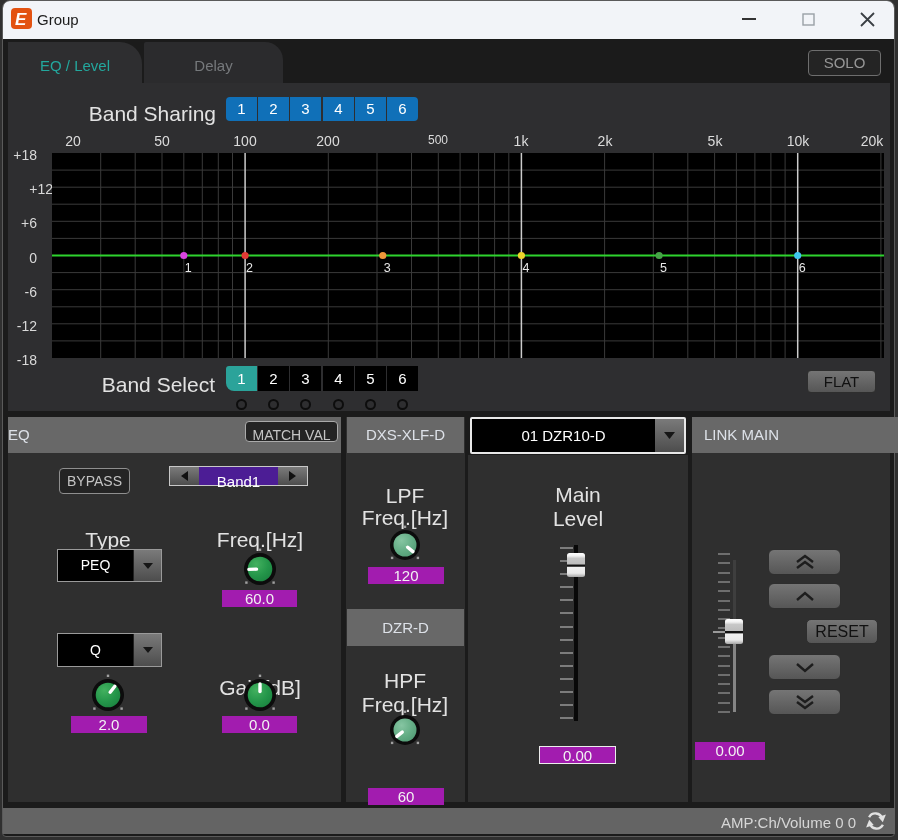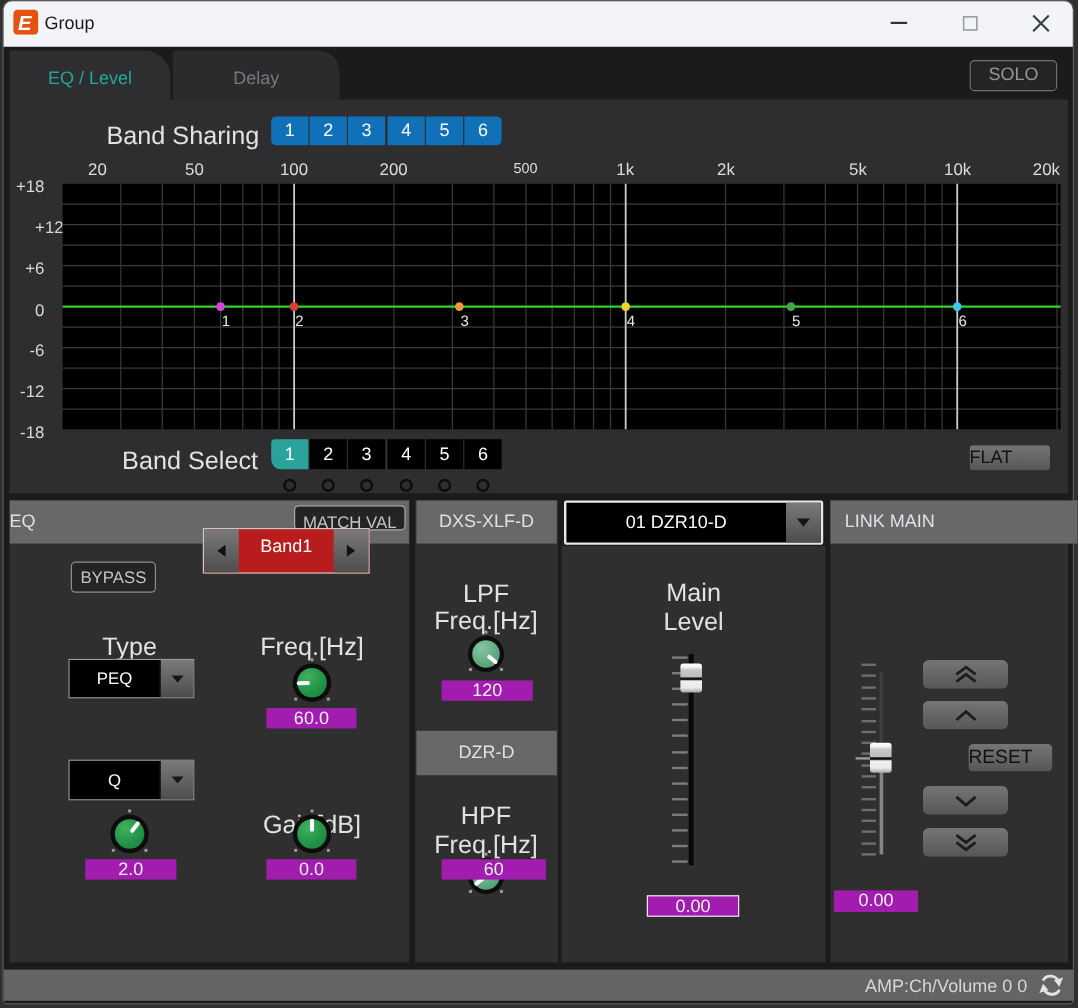--- a/index.html
+++ b/index.html
@@ -8,21 +8,21 @@
 #titlebar{left:3px;top:1px;width:891px;height:38px;background:#f2f4f8;border-radius:7px 7px 0 0}
 #ttl{left:37px;top:11px;font-size:15px;color:#1b1b1b}
 .tab{background:#2e2e30}
 #tabA{left:8px;top:42px;width:134px;height:44px;border-radius:0 22px 0 0}
 #tabA span{position:absolute;left:0;right:0;top:15px;text-align:center;color:#23a79d;font-size:15px}
 #tabB{left:144px;top:42px;width:139px;height:41px;border-radius:2px 18px 0 0;background:#2b2b2d}
 #tabB span{position:absolute;left:0;right:0;top:15px;text-align:center;color:#76797c;font-size:15px}
 #page{left:8px;top:83px;width:882px;height:328px;background:#2e2e30}
 .lbl{color:#e2e2e2;font-size:21px}
 .btn-dark{background:#242424;border:1px solid #8f8f8f;border-radius:4px;color:#c4c4c4;font-size:14px;text-align:center}
-.btn-lite{background:linear-gradient(180deg,#757575,#565656);border:1px solid #2e2e2e;border-radius:4px;color:#111;font-size:15px;text-align:left}
+.btn-lite{background:linear-gradient(180deg,#757575,#565656);border:1px solid #2e2e2e;border-radius:4px;color:#111;font-size:15px;text-align:center}
 .hdr{background:#686868;color:#dde1e8;font-size:15px}
 .panel{background:#2f2f2f}
 .vbox{background:#a21caf;color:#f2f2f2;font-size:15px;text-align:center}
 .dd{border:1px solid #9a9a9a;background:#000;display:flex}
 .dd .txt{flex:1;color:#fff;font-size:15px;text-align:center}
 .dd .arr{width:28px;background:linear-gradient(180deg,#7a7a7a,#4d4d4d);border-left:1px solid #222;display:flex;align-items:center;justify-content:center}
 .tick{position:absolute;height:2px;background:#7c7c7c}
 </style></head><body>
 <div id="app">
 <svg width="0" height="0" style="position:absolute">
@@ -63,21 +63,21 @@
     </div>
 <div id="page" class="abs"></div>
 <div class="abs btn-dark" style="left:808px;top:50px;width:73px;height:26px;line-height:24px;font-size:15px;color:#969696;border-color:#6e6e6e">SOLO</div>
 <div class="abs lbl" style="left:0;top:102px;width:216px;text-align:right">Band Sharing</div>
 <div class="abs" style="left:226px;top:97px;width:31px;height:24px;background:#1070b8;border-radius:4px 0 0 4px;color:#fff;font-size:15px;text-align:center;line-height:24px">1</div>
     <div class="abs" style="left:258px;top:97px;width:31px;height:24px;background:#1070b8;border-radius:0;color:#fff;font-size:15px;text-align:center;line-height:24px">2</div>
     <div class="abs" style="left:290px;top:97px;width:31px;height:24px;background:#1070b8;border-radius:0;color:#fff;font-size:15px;text-align:center;line-height:24px">3</div>
     <div class="abs" style="left:323px;top:97px;width:31px;height:24px;background:#1070b8;border-radius:0;color:#fff;font-size:15px;text-align:center;line-height:24px">4</div>
     <div class="abs" style="left:355px;top:97px;width:31px;height:24px;background:#1070b8;border-radius:0;color:#fff;font-size:15px;text-align:center;line-height:24px">5</div>
     <div class="abs" style="left:387px;top:97px;width:31px;height:24px;background:#1070b8;border-radius:0 4px 4px 0;color:#fff;font-size:15px;text-align:center;line-height:24px">6</div>
-<div class="abs" style="left:29px;top:133px;width:60px;text-align:right;font-size:14px;color:#dcdcdc">20</div>
+<div class="abs" style="left:43px;top:133px;width:60px;text-align:center;font-size:14px;color:#dcdcdc">20</div>
     <div class="abs" style="left:132px;top:133px;width:60px;text-align:center;font-size:14px;color:#dcdcdc">50</div>
     <div class="abs" style="left:215px;top:133px;width:60px;text-align:center;font-size:14px;color:#dcdcdc">100</div>
     <div class="abs" style="left:298px;top:133px;width:60px;text-align:center;font-size:14px;color:#dcdcdc">200</div>
     <div class="abs" style="left:408px;top:133px;width:60px;text-align:center;font-size:12px;color:#dcdcdc">500</div>
     <div class="abs" style="left:491px;top:133px;width:60px;text-align:center;font-size:14px;color:#dcdcdc">1k</div>
     <div class="abs" style="left:575px;top:133px;width:60px;text-align:center;font-size:14px;color:#dcdcdc">2k</div>
     <div class="abs" style="left:685px;top:133px;width:60px;text-align:center;font-size:14px;color:#dcdcdc">5k</div>
     <div class="abs" style="left:768px;top:133px;width:60px;text-align:center;font-size:14px;color:#dcdcdc">10k</div>
     <div class="abs" style="left:842px;top:133px;width:60px;text-align:center;font-size:14px;color:#dcdcdc">20k</div>
 <div class="abs" style="left:0;top:147px;width:37px;text-align:right;font-size:14px;color:#d9d9d9">+18</div>
@@ -151,21 +151,21 @@
     <div class="abs" style="left:333px;top:399px;width:11px;height:11px;border:2px solid #0d0d0d;border-radius:50%"></div>
     <div class="abs" style="left:355px;top:366px;width:31px;height:25px;background:#000;color:#fff;font-size:15px;text-align:center;line-height:25px">5</div>
     <div class="abs" style="left:365px;top:399px;width:11px;height:11px;border:2px solid #0d0d0d;border-radius:50%"></div>
     <div class="abs" style="left:387px;top:366px;width:31px;height:25px;background:#000;color:#fff;font-size:15px;text-align:center;line-height:25px">6</div>
     <div class="abs" style="left:397px;top:399px;width:11px;height:11px;border:2px solid #0d0d0d;border-radius:50%"></div>
 <div class="abs btn-lite" style="left:807px;top:370px;width:69px;height:23px;line-height:21px">FLAT</div>
 <div class="abs panel" style="left:8px;top:417px;width:333px;height:385px"></div>
     <div class="abs hdr" style="left:8px;top:417px;width:333px;height:36px;line-height:36px"><span style="">EQ</span></div>
     <div class="abs btn-dark" style="left:245px;top:421px;width:93px;height:21px;line-height:26px;border-color:#aaa">MATCH VAL</div>
     <div class="abs btn-dark" style="left:59px;top:468px;width:71px;height:26px;line-height:24px">BYPASS</div>
-    <div class="abs" style="left:169px;top:440px;width:139px;height:38px;border:1px solid #c8c8c8;display:flex;background:#b91c1c">
+    <div class="abs" style="left:169px;top:466px;width:139px;height:20px;border:1px solid #c8c8c8;display:flex;background:#4c1d95">
 <div style="width:29px;background:linear-gradient(180deg,#7a7a7a,#4d4d4d);display:flex;align-items:center;justify-content:center">
         <svg width="9" height="12">
           <path d="M8 1 L8 11 L1 6 Z" fill="#111"></path>
         </svg>
       </div>
 <div style="flex:1;color:#fff;font-size:15px;text-align:center;line-height:30px">Band1</div>
 <div style="width:29px;background:linear-gradient(180deg,#7a7a7a,#4d4d4d);display:flex;align-items:center;justify-content:center">
         <svg width="9" height="12">
           <path d="M1 1 L1 11 L8 6 Z" fill="#111"></path>
         </svg>
@@ -244,21 +244,21 @@
     <svg class="abs" style="left:382px;top:707px" width="46" height="46">
       <rect x="21.8" y="3.6" width="2.4" height="2.4" fill="#a0a0a0"></rect>
       <rect x="8.9" y="34.7" width="2.4" height="2.4" fill="#a0a0a0"></rect>
       <rect x="34.7" y="34.7" width="2.4" height="2.4" fill="#a0a0a0"></rect>
       <circle cx="23" cy="23" r="15.0" fill="#0c0c0c"></circle>
       <circle cx="23" cy="23" r="11.5" fill="url(#gMint)"></circle>
       <g transform="rotate(-128 23 23)">
         <line x1="23" y1="12.7" x2="23" y2="19.5" stroke="#fff" stroke-width="3.4" stroke-linecap="round"></line>
       </g>
     </svg>
-    <div class="abs vbox" style="left:368px;top:716px;width:87px;height:17px;line-height:17px">60</div>
+    <div class="abs vbox" style="left:368px;top:788px;width:76px;height:17px;line-height:17px">60</div>
     <div class="abs panel" style="left:468px;top:455px;width:220px;height:347px"></div>
     <div class="abs" style="left:470px;top:417px;width:216px;height:37px;border:2px solid #e8e8e8;border-radius:2px;background:#000;display:flex">
 <div style="flex:1;color:#fff;font-size:15px;text-align:center;line-height:33px">01 DZR10-D</div>
 <div style="width:29px;background:linear-gradient(180deg,#7a7a7a,#4d4d4d);display:flex;align-items:center;justify-content:center">
         <svg width="13" height="9">
           <path d="M1 1 L12 1 L6.5 8 Z" fill="#161616"></path>
         </svg>
       </div>
     </div>
     <div class="abs lbl" style="left:528px;top:483px;width:100px;text-align:center">Main Level</div>

